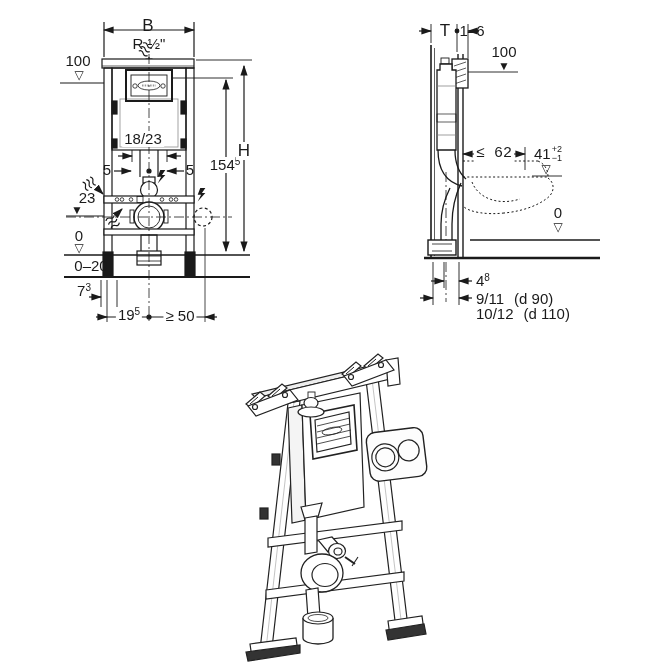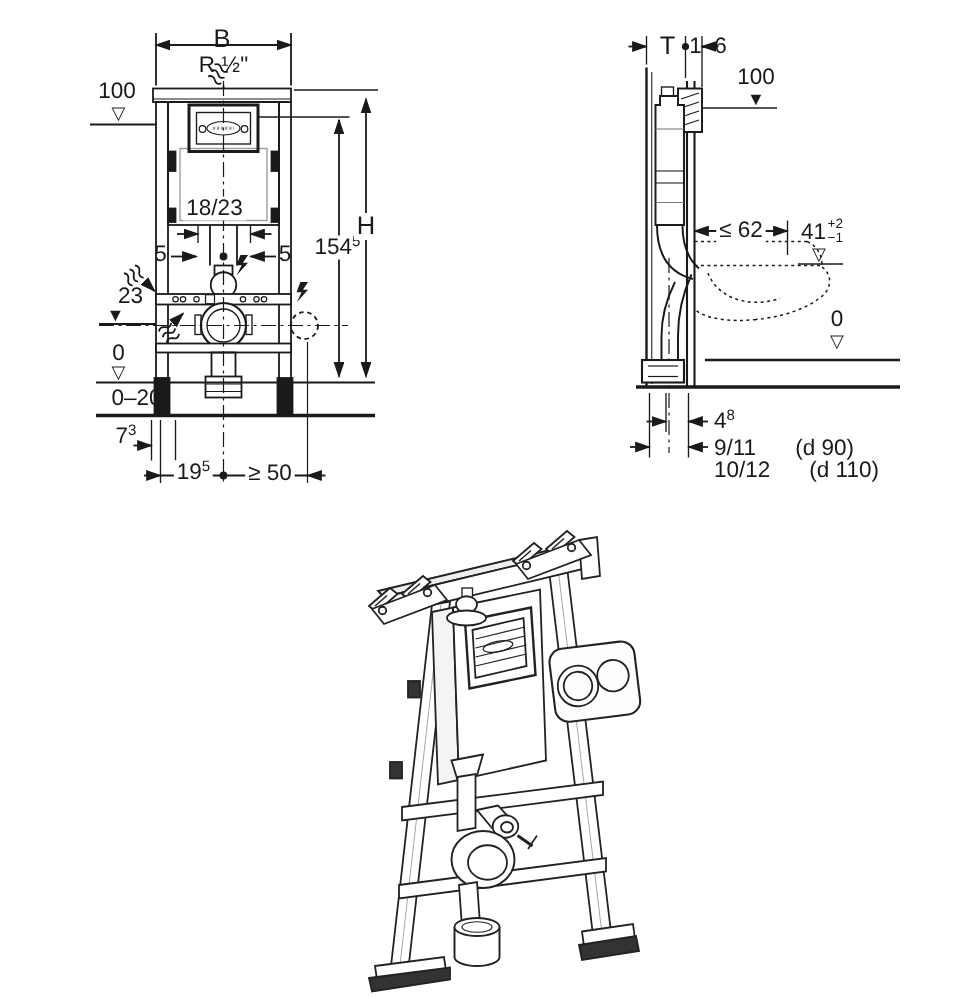--- a/index.html
+++ b/index.html
@@ -7,21 +7,21 @@
          font-family:"Liberation Sans", sans-serif;color:#1a1a1a;}
   svg{position:absolute;overflow:visible;}
   .lbl{position:absolute;font-size:15px;line-height:1.05;white-space:nowrap;color:#1a1a1a;}
   .c{transform:translateX(-50%);}
   .big{font-size:17px;}
   .bg{background:#fff;padding:0 2px;}
   .sup{font-size:10px;vertical-align:5px;}
   .tri{font-size:12px;line-height:1;}
   .tol{display:inline-block;vertical-align:-2px;margin-left:1px;}
   .tol span{display:block;font-size:9px;line-height:9px;}
-  .note{margin-left:26px;}
+  .note{margin-left:10px;}
 </style>
 </head>
 <body>
 
 <div class="stage">
 
   <svg style="left:55px;top:15px;" width="205" height="315" viewBox="55 15 205 315">
     <defs>
       <marker id="arE" markerWidth="9" markerHeight="7" refX="8" refY="3" orient="auto">
         <path d="M0,0L9,3L0,6Z" fill="#1a1a1a"></path>
@@ -292,21 +292,21 @@
   <span class="lbl c tri" style="left:79px;top:242px;">▽</span>
   <span class="lbl c" style="left:91px;top:258px;">0–20</span>
   <span class="lbl c" style="left:84px;top:283px;"><span>7</span><span class="sup">3</span></span>
   <span class="lbl c bg" style="left:129px;top:307px;"><span>19</span><span class="sup">5</span></span>
   <span class="lbl c bg" style="left:180px;top:308px;">≥ 50</span>
 
   <span class="lbl c big" style="left:445px;top:22px;">T</span>
   <span class="lbl c" style="left:472px;top:23px;">1–6</span>
   <span class="lbl c" style="left:504px;top:44px;">100</span>
   <span class="lbl c tri" style="left:504px;top:60px;">▼</span>
-  <span class="lbl c bg" style="left:494px;top:146px;">≤ 62</span>
+  <span class="lbl c bg" style="left:494px;top:146px;font-family:Liberation Mono, monospace;">≤ 62</span>
   <span class="lbl" style="left:534px;top:145px;"><span>41</span><span class="tol"><span>+2</span><span>−1</span></span></span>
   <span class="lbl c tri" style="left:546px;top:163px;">▽</span>
   <span class="lbl c" style="left:558px;top:205px;">0</span>
   <span class="lbl c tri" style="left:558px;top:221px;">▽</span>
   <span class="lbl" style="left:476px;top:273px;"><span>4</span><span class="sup">8</span></span>
   <span class="lbl" style="left:476px;top:291px;"><span>9/11</span><span class="note">(d 90)</span></span>
   <span class="lbl" style="left:476px;top:306px;"><span>10/12</span><span class="note">(d 110)</span></span>
 
 </div>
 

